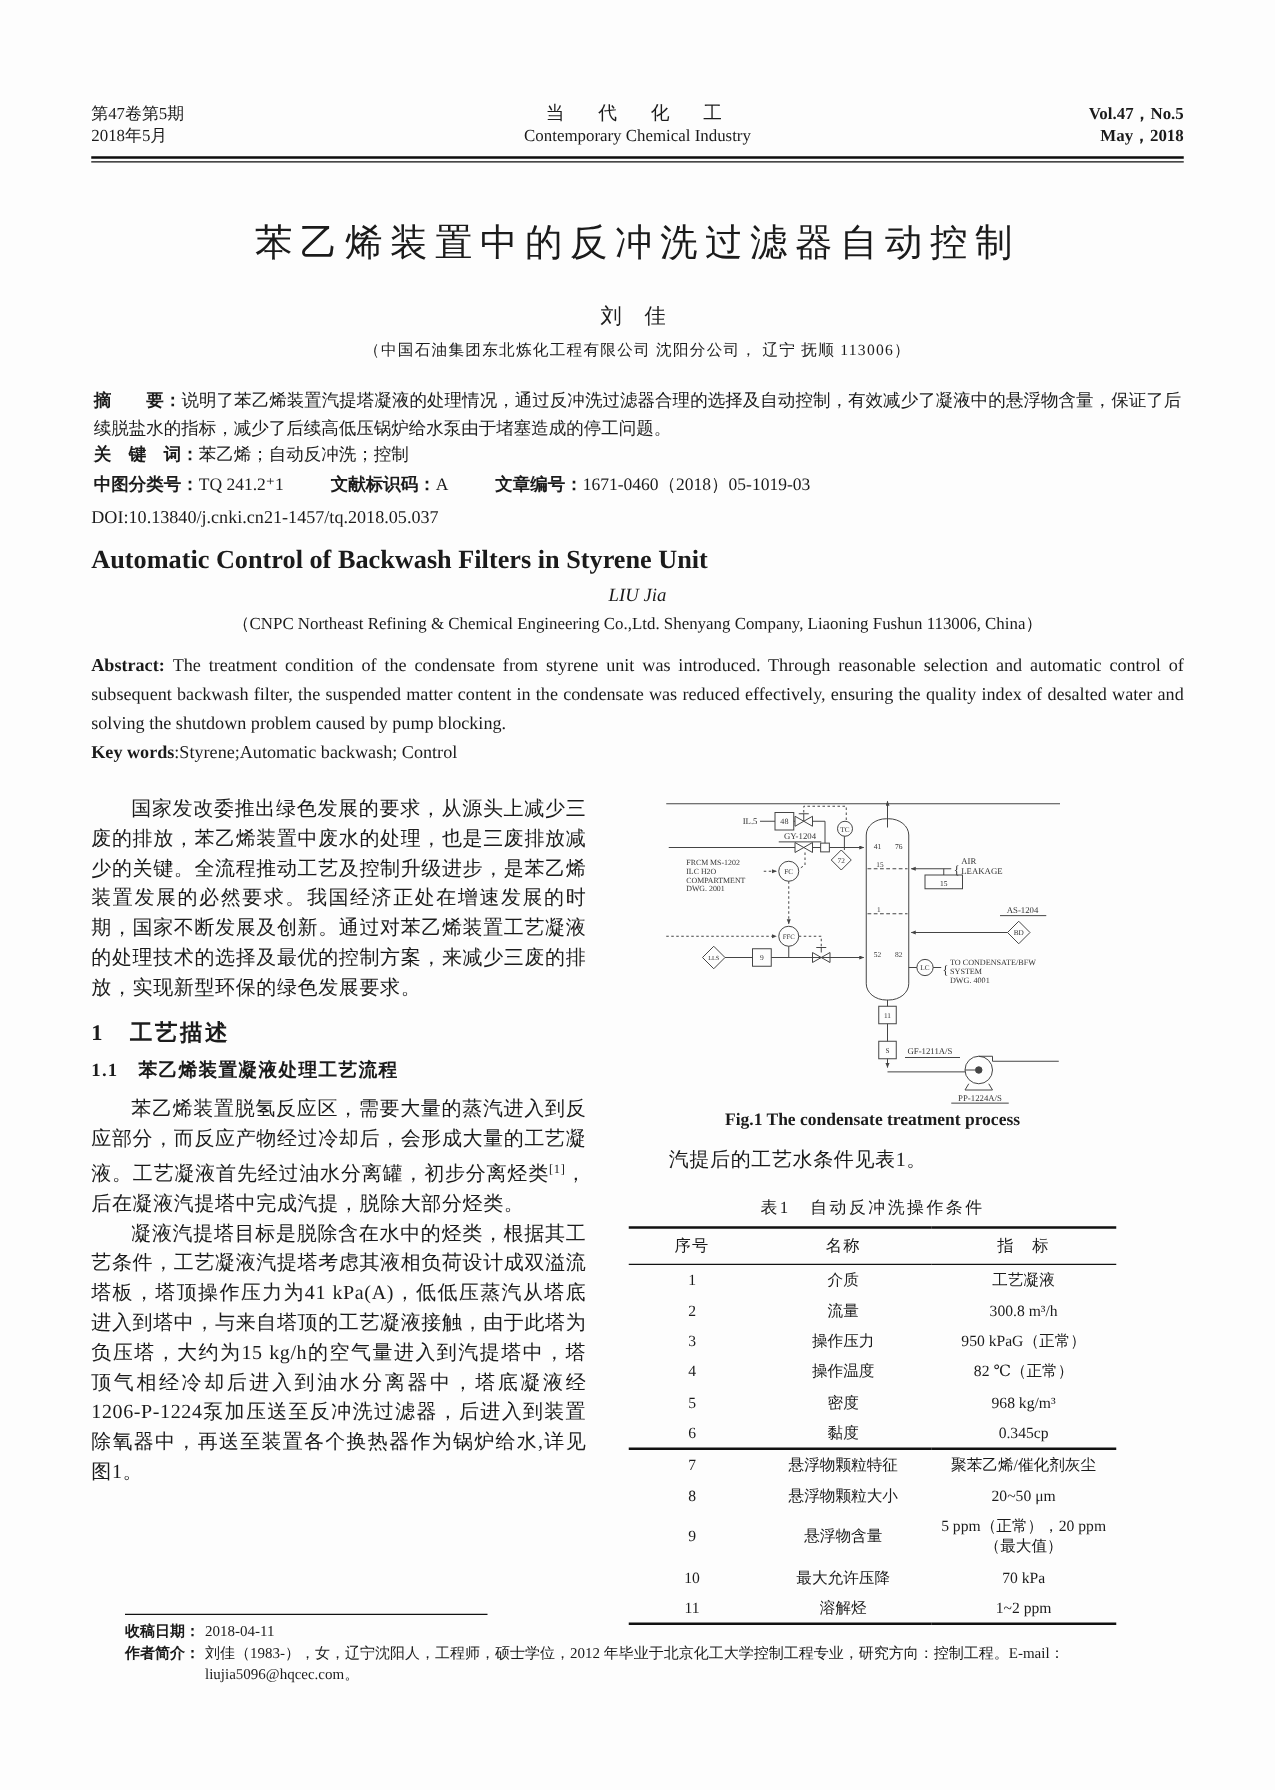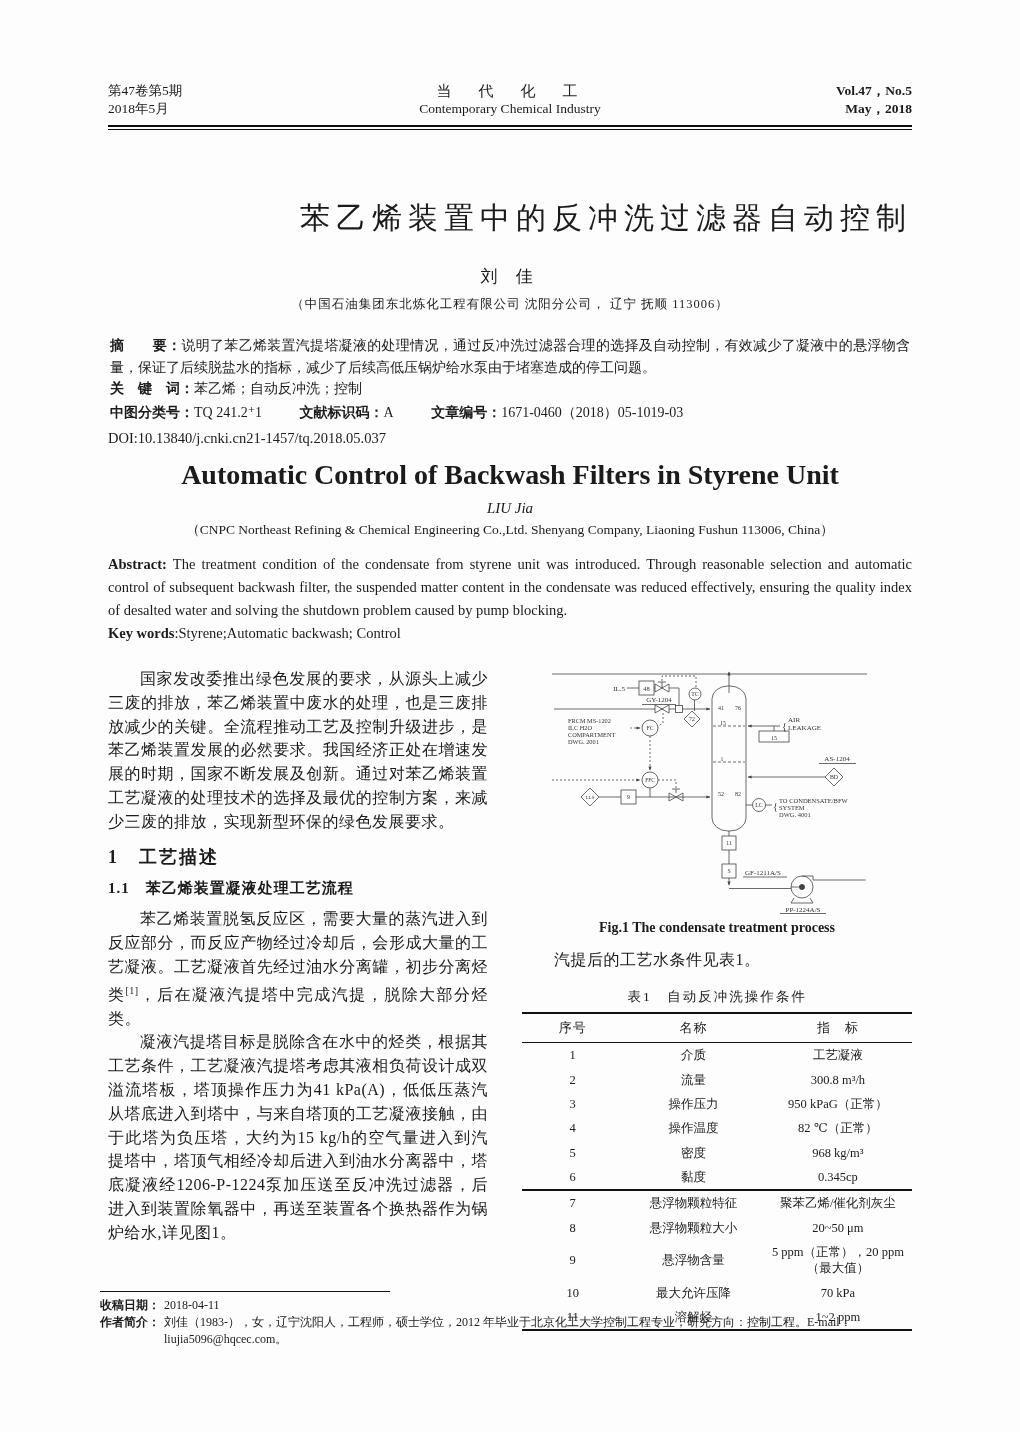--- a/index.html
+++ b/index.html
@@ -6,41 +6,41 @@
   body{background:#e8e8e8;}
   .page{
     position:relative;
     width:1020px;height:1432px;
     margin:0 auto;
     background:#fdfdfd;
     color:#1b1b1b;
     font-family:"Liberation Serif","DejaVu Serif",serif;
     overflow:hidden;
   }
-  .inner{padding:0 108px;}
+  .inner{padding:0 73px;}
   
   .jhead{display:flex;justify-content:space-between;align-items:flex-start;padding-top:82px;font-size:13.5px;line-height:18px;}
   .jhead .hl{width:220px;}
   .jhead .hc{flex:1;text-align:center;}
   .jhead .hr{width:220px;text-align:right;font-weight:bold;}
   .jhead .cn-big{font-size:15px;letter-spacing:6px;}
   .head-rule{margin-top:7px;border-top:2px solid #0d0d0d;border-bottom:1px solid #0d0d0d;height:2px;}
   
-  .title-cn{margin-top:68px;text-align:right;font-size:30px;letter-spacing:6px;font-weight:500;}
+  .title-cn{margin-top:44px;text-align:center;font-size:30px;letter-spacing:6px;font-weight:500;}
   .author-cn{margin-top:26px;text-align:center;font-size:17px;letter-spacing:7px;}
   .affil-cn{margin-top:8px;text-align:center;font-size:12.5px;letter-spacing:1px;}
   
   .abs-block{margin:22px 2px 0 2px;font-size:14px;line-height:21.5px;text-align:justify;text-justify:inter-ideograph;}
   .abs-block .lbl{font-weight:bold;}
   .meta-line{margin-top:2px;font-size:14px;line-height:21.5px;}
   .meta-line .lbl{font-weight:bold;}
   .meta-line .val{margin-right:34px;}
   .doi-line{margin-top:7px;font-size:14.5px;}
   
-  .title-en{margin-top:12px;text-align:center;font-size:28px;font-weight:bold;}
+  .title-en{margin-top:12px;text-align:left;font-size:21px;font-weight:bold;}
   .author-en{margin-top:9px;text-align:center;font-size:15px;font-style:italic;}
   .affil-en{margin-top:4px;text-align:center;font-size:13.5px;}
   .abs-en{margin-top:14px;font-size:14.5px;line-height:23px;text-align:justify;}
   .abs-en .lbl{font-weight:bold;}
   .kw-en{font-size:14.5px;line-height:23px;}
   .kw-en .lbl{font-weight:bold;}
   
   .cols{display:flex;gap:34px;margin-top:22px;}
   .colL{width:396px;}
   .colR{width:390px;}

